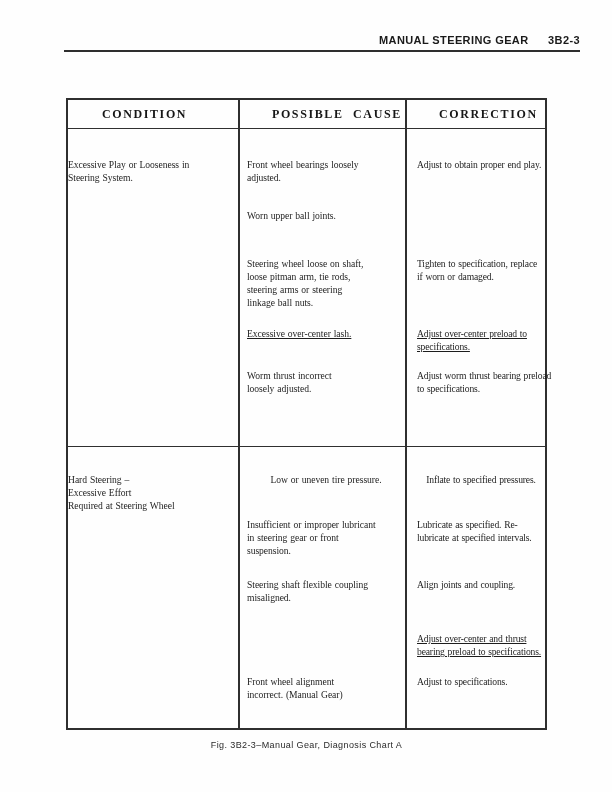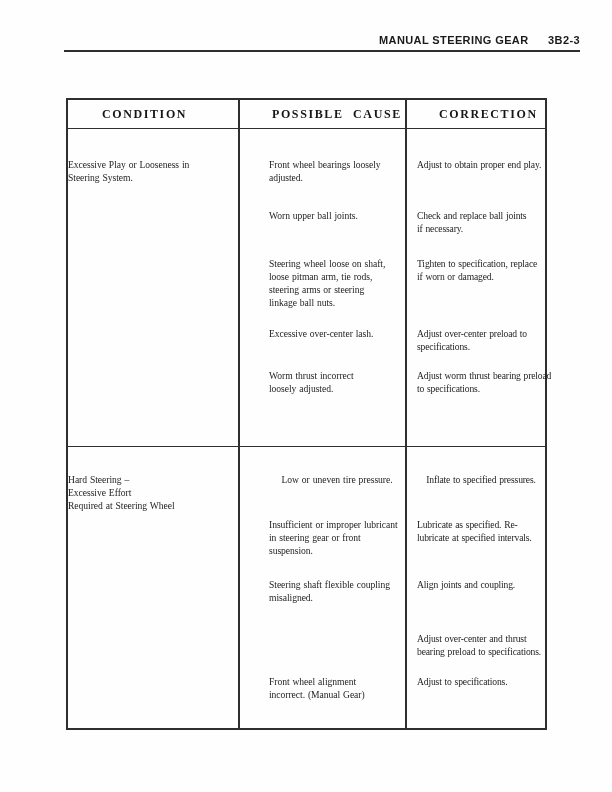--- a/index.html
+++ b/index.html
@@ -90,26 +90,26 @@
     word-spacing: 0.6px;
     white-space: pre;
     color: #1d1d1d;
   }
   .cond {
     grid-column: 1;
     grid-row: 1 / span 5;
   }
   .trow-1 .cond { padding-top: 29px; }
   .trow-2 .cond { padding-top: 26px; }
-  .cause { grid-column: 2; padding-left: 31px; }
+  .cause { grid-column: 2; padding-left: 9px; }
   .corr  { grid-column: 3; padding-left: 12px; letter-spacing: -0.15px; }
   .gr1 { grid-row: 1; }
   .gr2 { grid-row: 2; }
   .gr3 { grid-row: 3; }
-  .gr4 { grid-row: 4; }
+  .gr4 { grid-row: 4; text-decoration: underline; }
   .gr5 { grid-row: 5; }
   .trow-1 .gr1.cause, .trow-1 .gr1.corr { padding-top: 29px; }
   .trow-2 .gr1.cause, .trow-2 .gr1.corr { padding-top: 26px; text-align: center; }
   .caption {
     position: absolute;
     left: 66px;
     width: 481px;
     top: 740px;
     text-align: center;
     font-family: "Liberation Sans", sans-serif;
@@ -142,22 +142,20 @@
 
     <div class="trow trow-1">
       <div class="cell cond">Excessive Play or Looseness in
 Steering System.</div>
 
       <div class="cell cause gr1">Front wheel bearings loosely
 adjusted.</div>
       <div class="cell cause gr2">Worn upper ball joints.</div>
 
       <div class="cell corr gr1">Adjust to obtain proper end play.</div>
-      <div class="cell corr gr2">Check and replace ball joints
-if necessary.</div>
 
       <div class="cell cause gr3">Steering wheel loose on shaft,
 loose pitman arm, tie rods,
 steering arms or steering
 linkage ball nuts.</div>
       <div class="cell corr gr3">Tighten to specification, replace
 if worn or damaged.</div>
 
       <div class="cell cause gr4">Excessive over-center lash.</div>
       <div class="cell corr gr4">Adjust over-center preload to
@@ -189,14 +187,15 @@
 
       <div class="cell cause gr5">Front wheel alignment
 incorrect. (Manual Gear)</div>
 
       <div class="cell corr gr4">Adjust over-center and thrust
 bearing preload to specifications.</div>
       <div class="cell corr gr5">Adjust to specifications.</div>
     </div>
   </div>
 
+  <div class="caption">Fig. 3B2-3–Manual Gear, Diagnosis Chart A</div>
 
 </div>
 
 </body></html>

